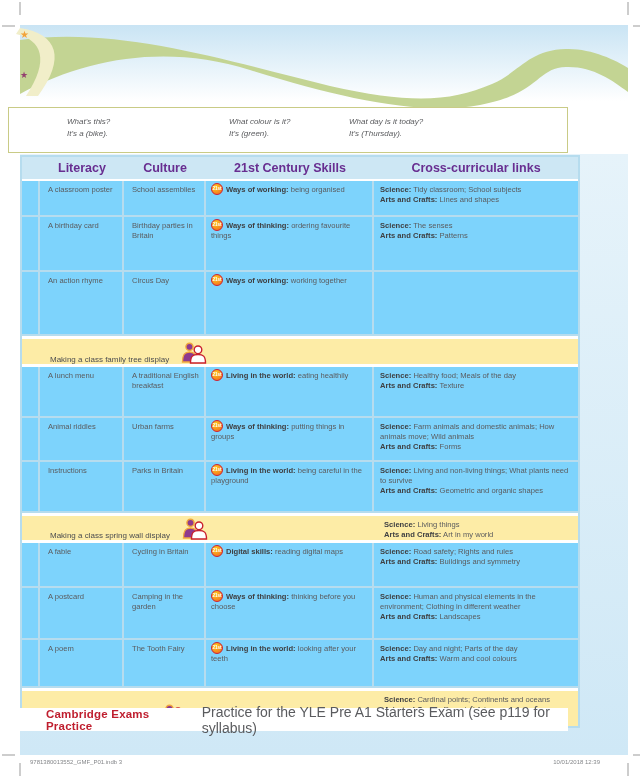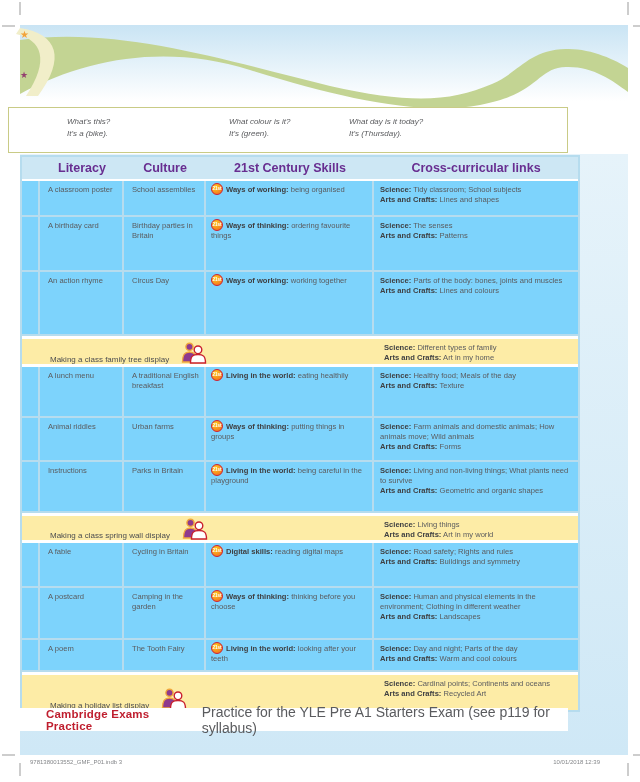--- a/index.html
+++ b/index.html
@@ -127,40 +127,32 @@
       <div class="c last">
         <div><b>Science:</b> <span>The senses</span></div>
         <div><b>Arts and Crafts:</b> <span>Patterns</span></div>
       </div>
     </div>
     <div class="r" style="height:64px">
       <div class="c"></div>
       <div class="c">An action rhyme</div>
       <div class="c">Circus Day</div>
       <div class="c skill"><span class="b21">21st</span><b>Ways of working:</b> <span>working together</span></div>
-      <div class="c last">
-        <div><b>Science:</b> <span>Parts of the body: bones, joints and muscles</span></div>
-        <div><b>Arts and Crafts:</b> <span>Lines and colours</span></div>
-      </div>
     </div>
 
     <div class="yr" style="height:31px">
       <div class="ylab">
         <span>Making a class family tree display</span>
         <svg width="26" height="22" viewBox="0 0 26 22">
           <circle cx="8.5" cy="4.8" r="3.6" fill="#8e3a8e" stroke="#f0a73c" stroke-width="1.4"></circle>
           <path d="M1.5,20 C1.5,12 4,10 8.5,10 C13,10 15.5,12 15.5,20 Z" fill="#8e3a8e" stroke="#f0a73c" stroke-width="1.4"></path>
           <circle cx="17" cy="7.8" r="3.8" fill="#fff" stroke="#c9202e" stroke-width="1.4"></circle>
           <path d="M9.5,21 C9.5,14 12,12.5 17,12.5 C22,12.5 24.5,14 24.5,21 Z" fill="#fff" stroke="#c9202e" stroke-width="1.4"></path>
         </svg>
       </div>
-      <div class="yc">
-        <div><b>Science:</b> <span>Different types of family</span></div>
-        <div><b>Arts and Crafts:</b> <span>Art in my home</span></div>
-      </div>
     </div>
 
     <div class="r" style="height:51px">
       <div class="c"></div>
       <div class="c">A lunch menu</div>
       <div class="c">A traditional English breakfast</div>
       <div class="c skill"><span class="b21">21st</span><b>Living in the world:</b> <span>eating healthily</span></div>
       <div class="c last">
         <div><b>Science:</b> <span>Healthy food; Meals of the day</span></div>
         <div><b>Arts and Crafts:</b> <span>Texture</span></div>
@@ -216,21 +208,21 @@
     <div class="r" style="height:52px">
       <div class="c"></div>
       <div class="c">A postcard</div>
       <div class="c">Camping in the garden</div>
       <div class="c skill"><span class="b21">21st</span><b>Ways of thinking:</b> <span>thinking before you choose</span></div>
       <div class="c last">
         <div><b>Science:</b> <span>Human and physical elements in the environment; Clothing in different weather</span></div>
         <div><b>Arts and Crafts:</b> <span>Landscapes</span></div>
       </div>
     </div>
-    <div class="r" style="height:32px">
+    <div class="r" style="height:48px">
       <div class="c"></div>
       <div class="c">A poem</div>
       <div class="c">The Tooth Fairy</div>
       <div class="c skill"><span class="b21">21st</span><b>Living in the world:</b> <span>looking after your teeth</span></div>
       <div class="c last">
         <div><b>Science:</b> <span>Day and night; Parts of the day</span></div>
         <div><b>Arts and Crafts:</b> <span>Warm and cool colours</span></div>
       </div>
     </div>
 

